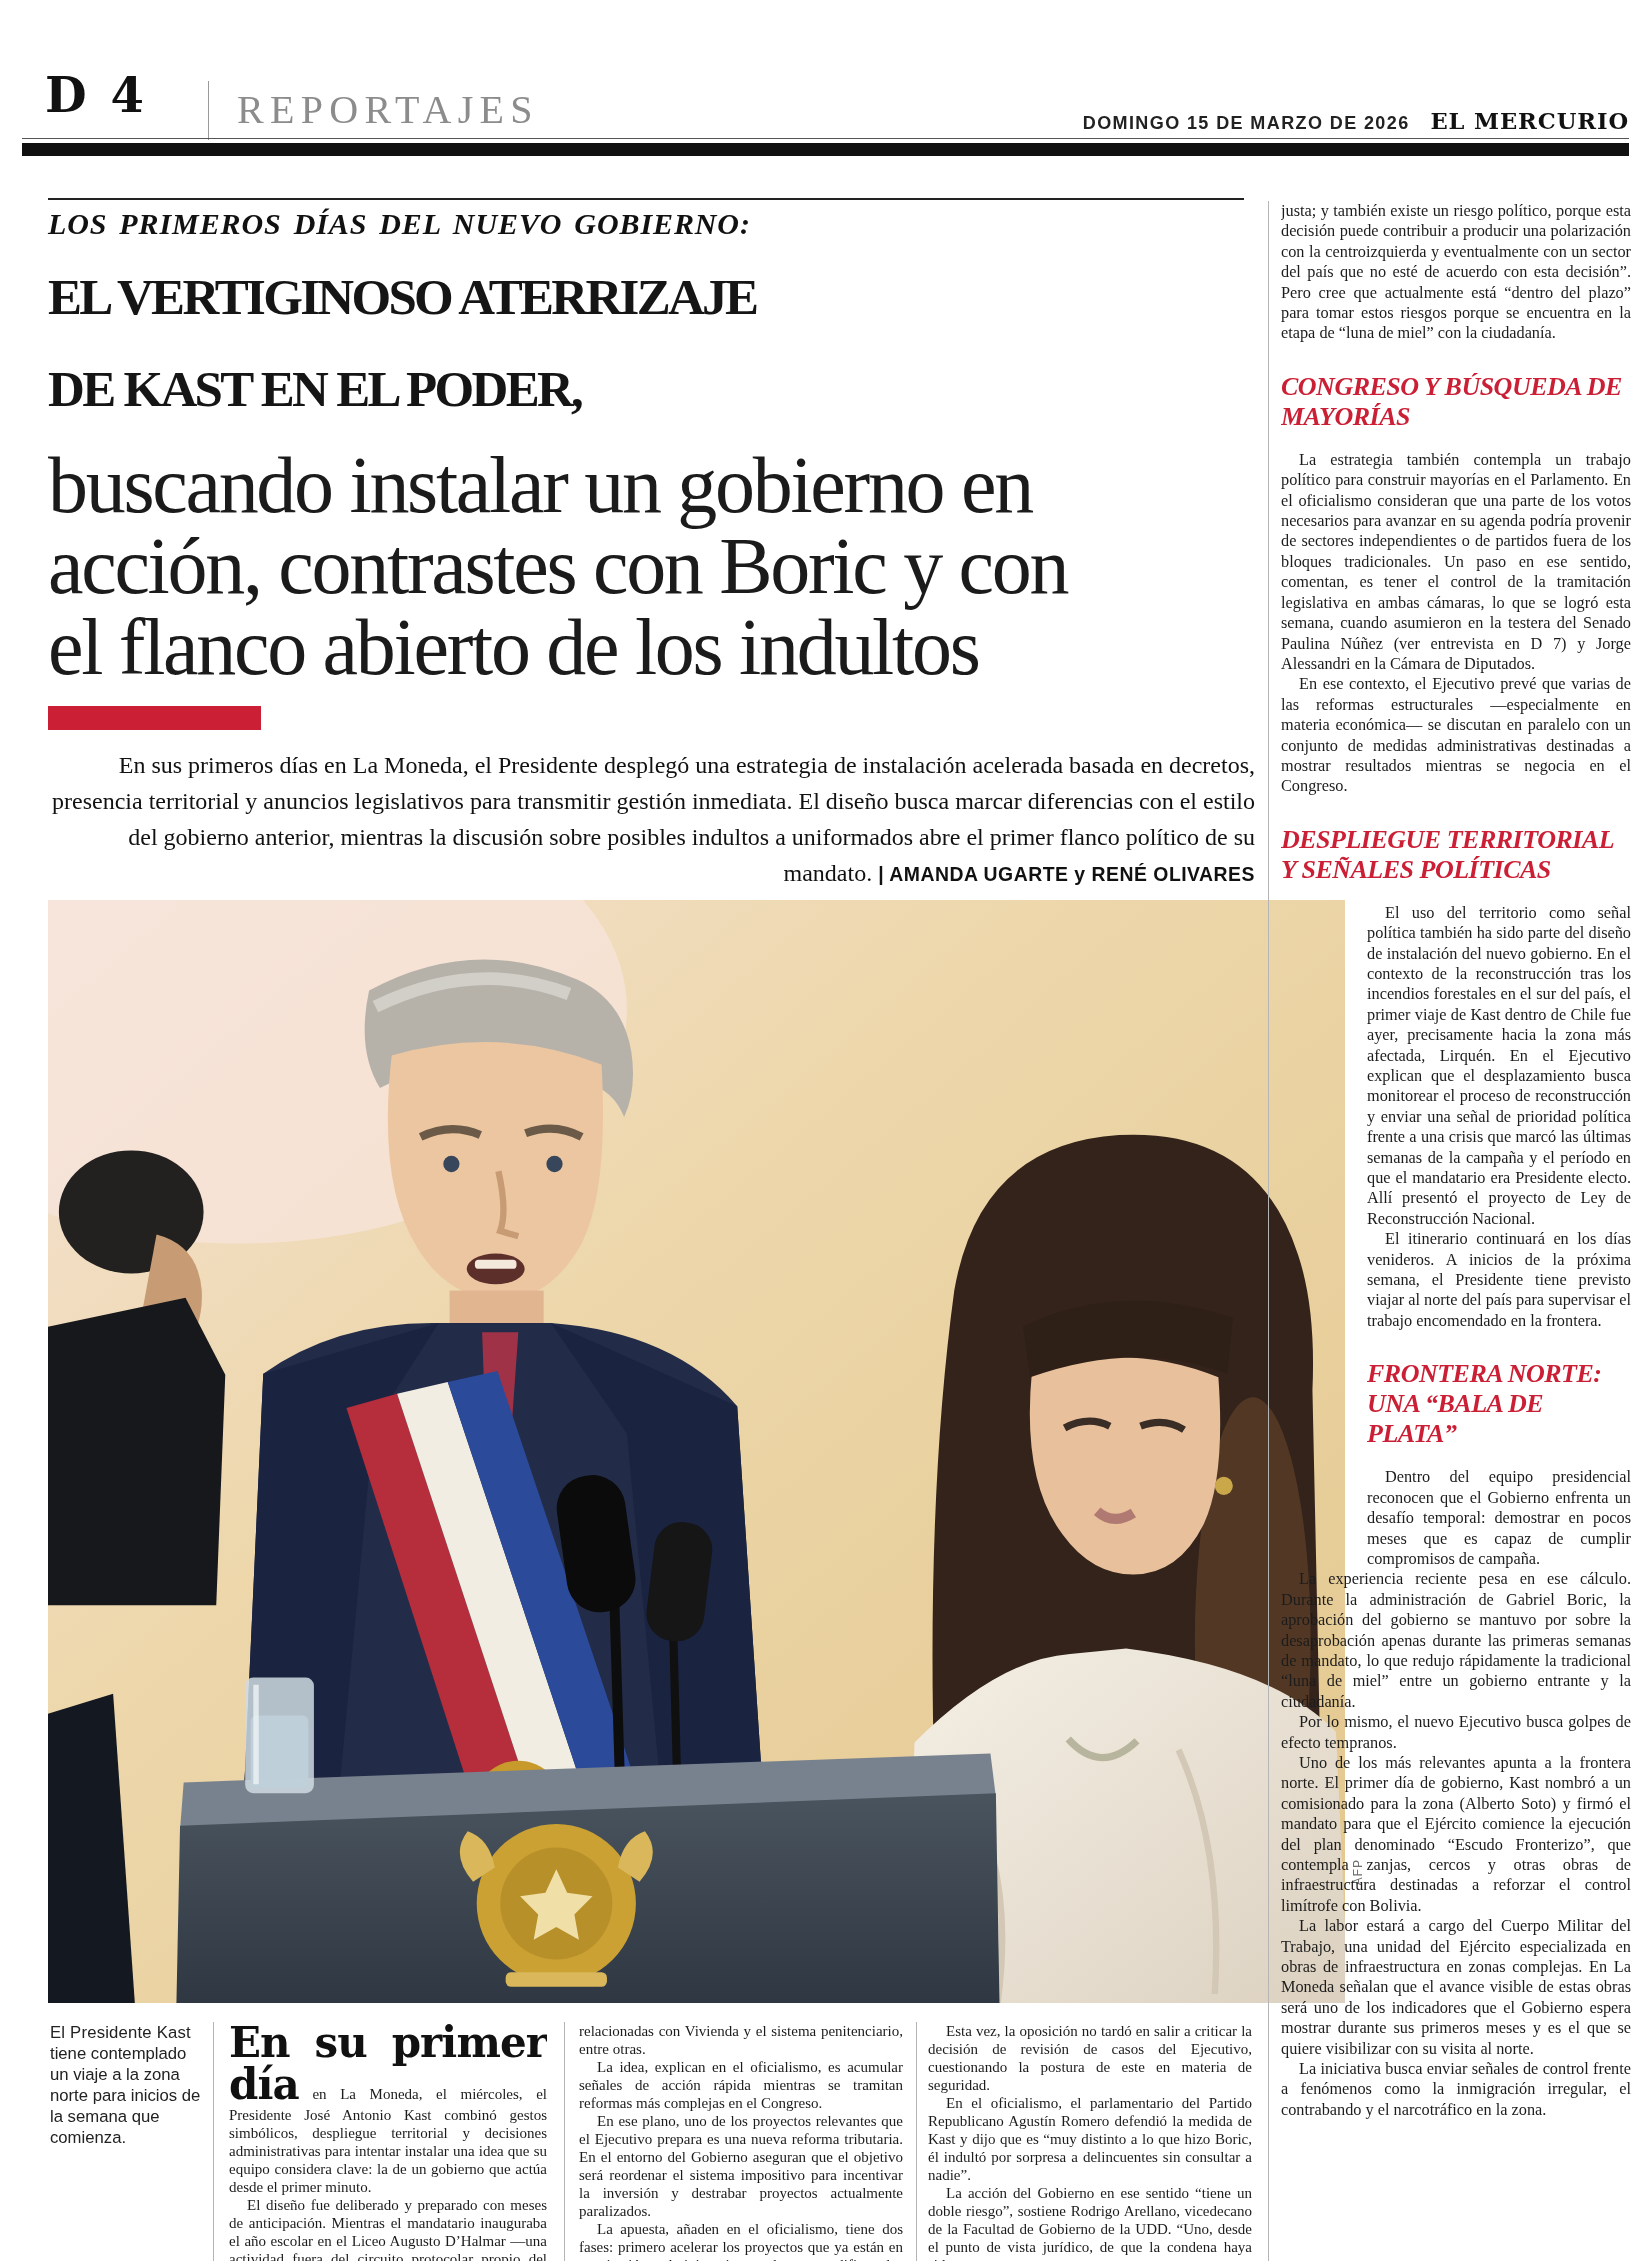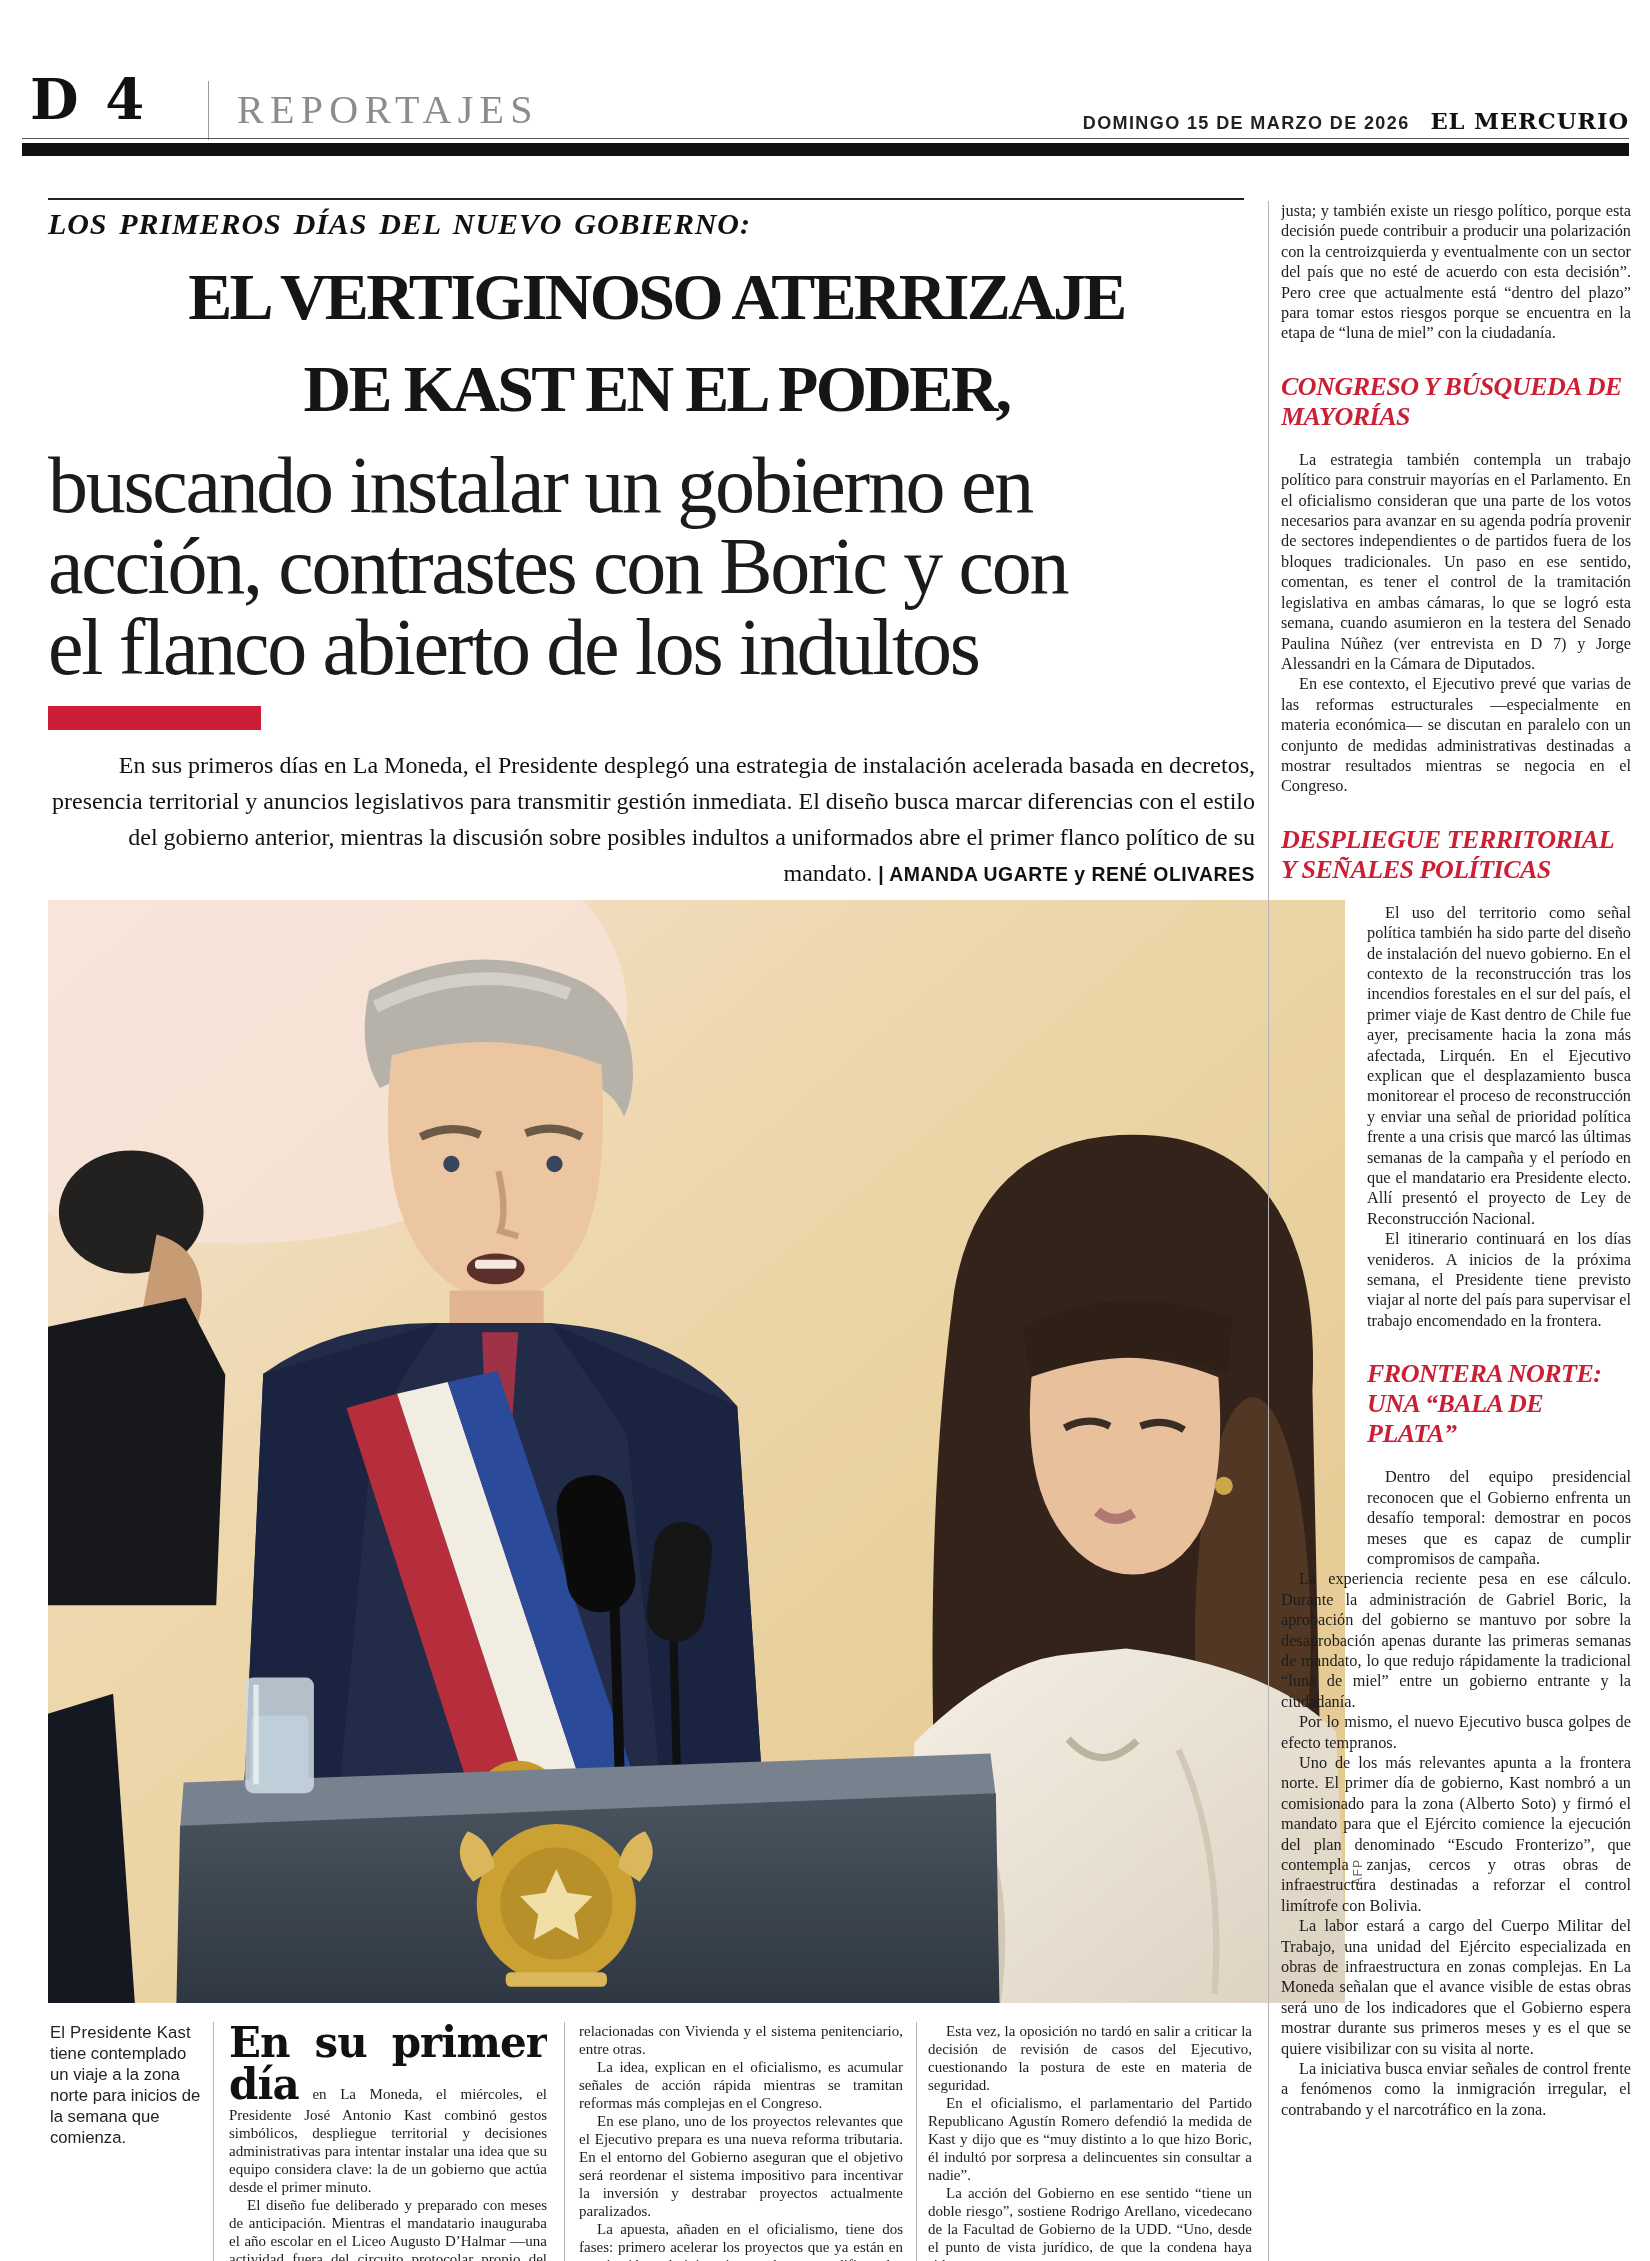--- a/index.html
+++ b/index.html
@@ -4,34 +4,34 @@
 <style>
   * { margin:0; padding:0; box-sizing:border-box; }
   html,body { background:#ffffff; }
   body {
     width:1651px; height:3100px; position:relative;
     font-family:"Liberation Serif", serif; color:#1a1a1a; overflow:hidden;
   }
   .abs { position:absolute; }
 
   
-  .hdr-d4 { left:30px; top:71px; font-family:"DejaVu Serif",serif; font-weight:700; font-size:56px; line-height:1; letter-spacing:3.6px; color:#111; }
+  .hdr-d4 { left:45px; top:71px; font-family:"DejaVu Serif",serif; font-weight:700; font-size:48px; line-height:1; letter-spacing:3.6px; color:#111; }
   .hdr-vrule { left:208px; top:81px; width:1.4px; height:59px; background:#9a9a9a; }
   .hdr-section { left:237px; top:90px; font-size:40px; line-height:1; color:#8c8c8c; letter-spacing:6.3px; font-family:"Liberation Serif",serif; }
   .hdr-right { right:22px; top:108px; text-align:left; white-space:nowrap; }
   .hdr-date { font-family:"Liberation Sans",sans-serif; font-weight:700; font-size:18px; letter-spacing:1.4px; color:#222; }
   .hdr-paper { font-family:"DejaVu Serif",serif; font-weight:700; font-size:22.6px; letter-spacing:0.9px; color:#111; margin-left:19px; }
   .rule-thin-top { left:22px; right:22px; top:138px; height:1.4px; background:#555; }
   .rule-thick-top { left:22px; right:22px; top:143px; height:12.7px; background:#101010; }
 
   
   .kicker-rule { left:48px; top:198px; width:1196px; height:1.8px; background:#222; }
   .kicker { left:48px; top:207px; font-style:italic; font-weight:700; font-size:30px; line-height:1.1; letter-spacing:0.9px; word-spacing:3.6px; color:#111; }
   .headline { left:48px; top:251px; width:1217px; }
-  .hl-bold { font-weight:700; font-size:66px; line-height:92px; letter-spacing:-2.7px; color:#151515;text-align:center; }
+  .hl-bold { font-weight:700; font-size:51px; line-height:92px; letter-spacing:-2.7px; color:#151515; }
   .hl-light { font-weight:400; font-size:80px; line-height:81px; letter-spacing:-2.3px; color:#1b1b1b; }
   .hl-light.first { margin-top:10px; }
   .red-bar { left:48px; top:706px; width:213px; height:24.4px; }
   .lede { left:48px; top:747px; width:1207px; font-size:24px; line-height:36px; text-align:right; color:#111; }
   .byline { font-family:"Liberation Sans",sans-serif; font-weight:700; font-size:19.4px; letter-spacing:0.5px; white-space:nowrap; }
 
   
   .photo { left:48px; top:900px; width:1297px; height:1103px; overflow:hidden; background:#e9d1a0; }
   .photo svg { display:block; width:100%; height:100%; }
   .afp-credit { left:1351px; top:1859px; font-family:"Liberation Sans",sans-serif; font-size:12.2px; color:#6f6f6f;

